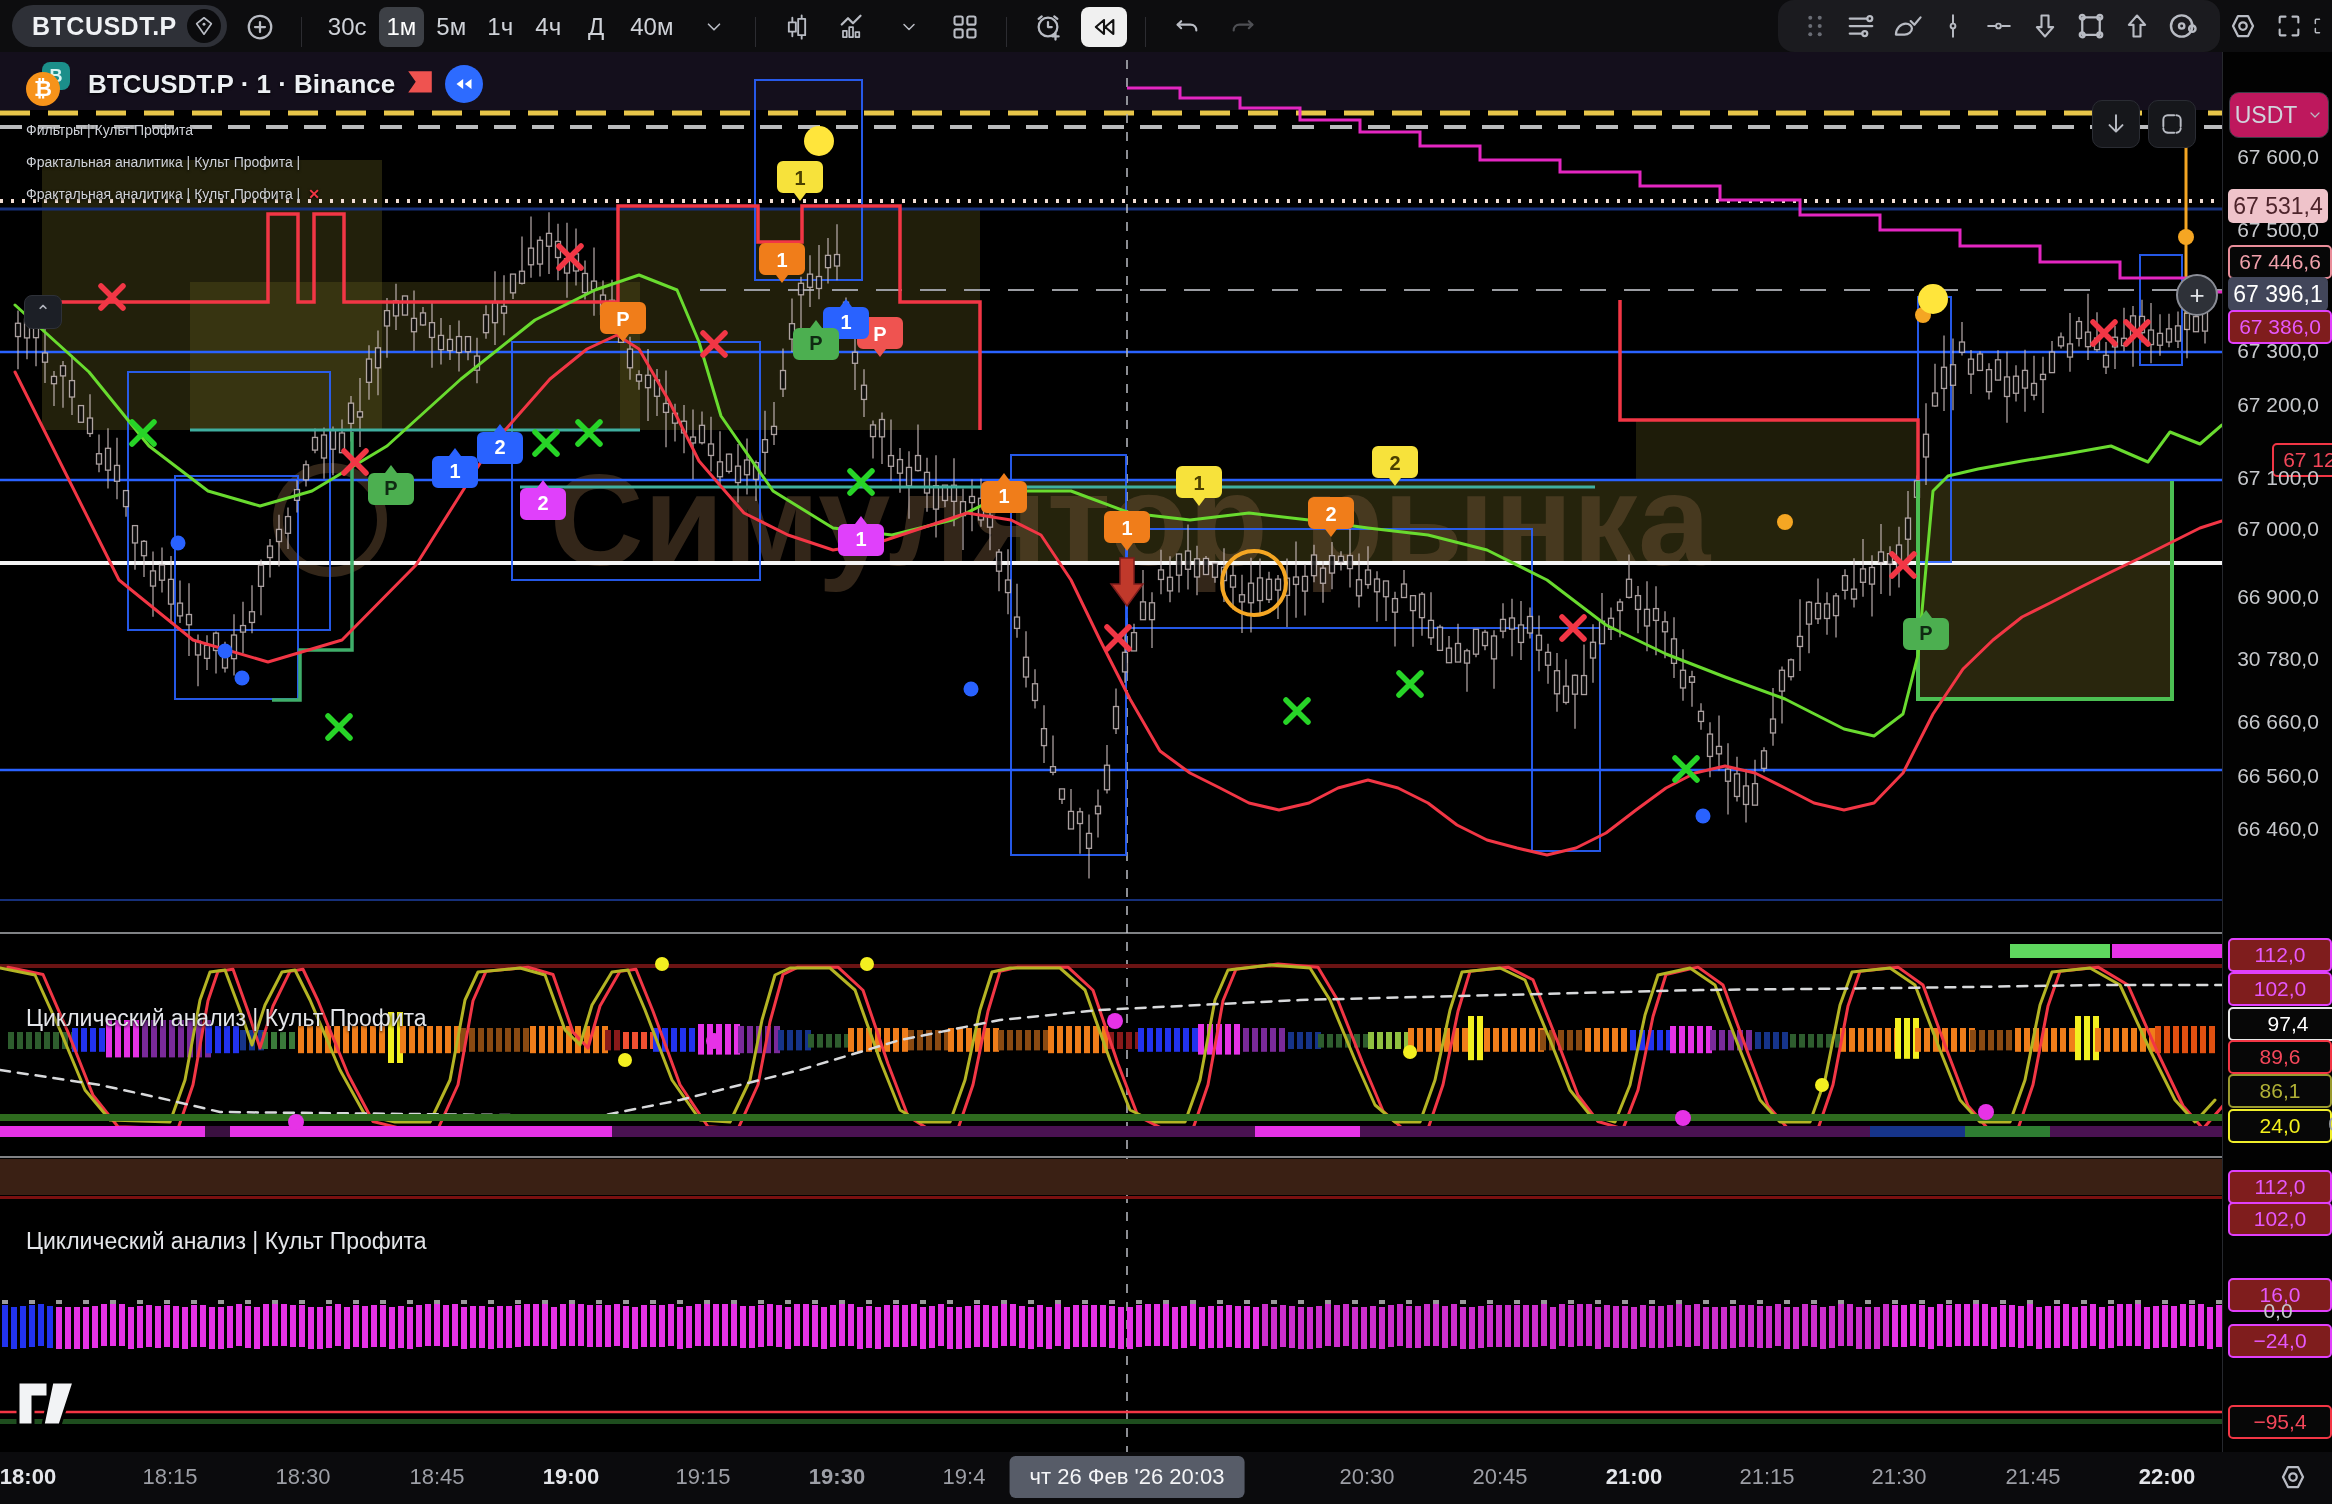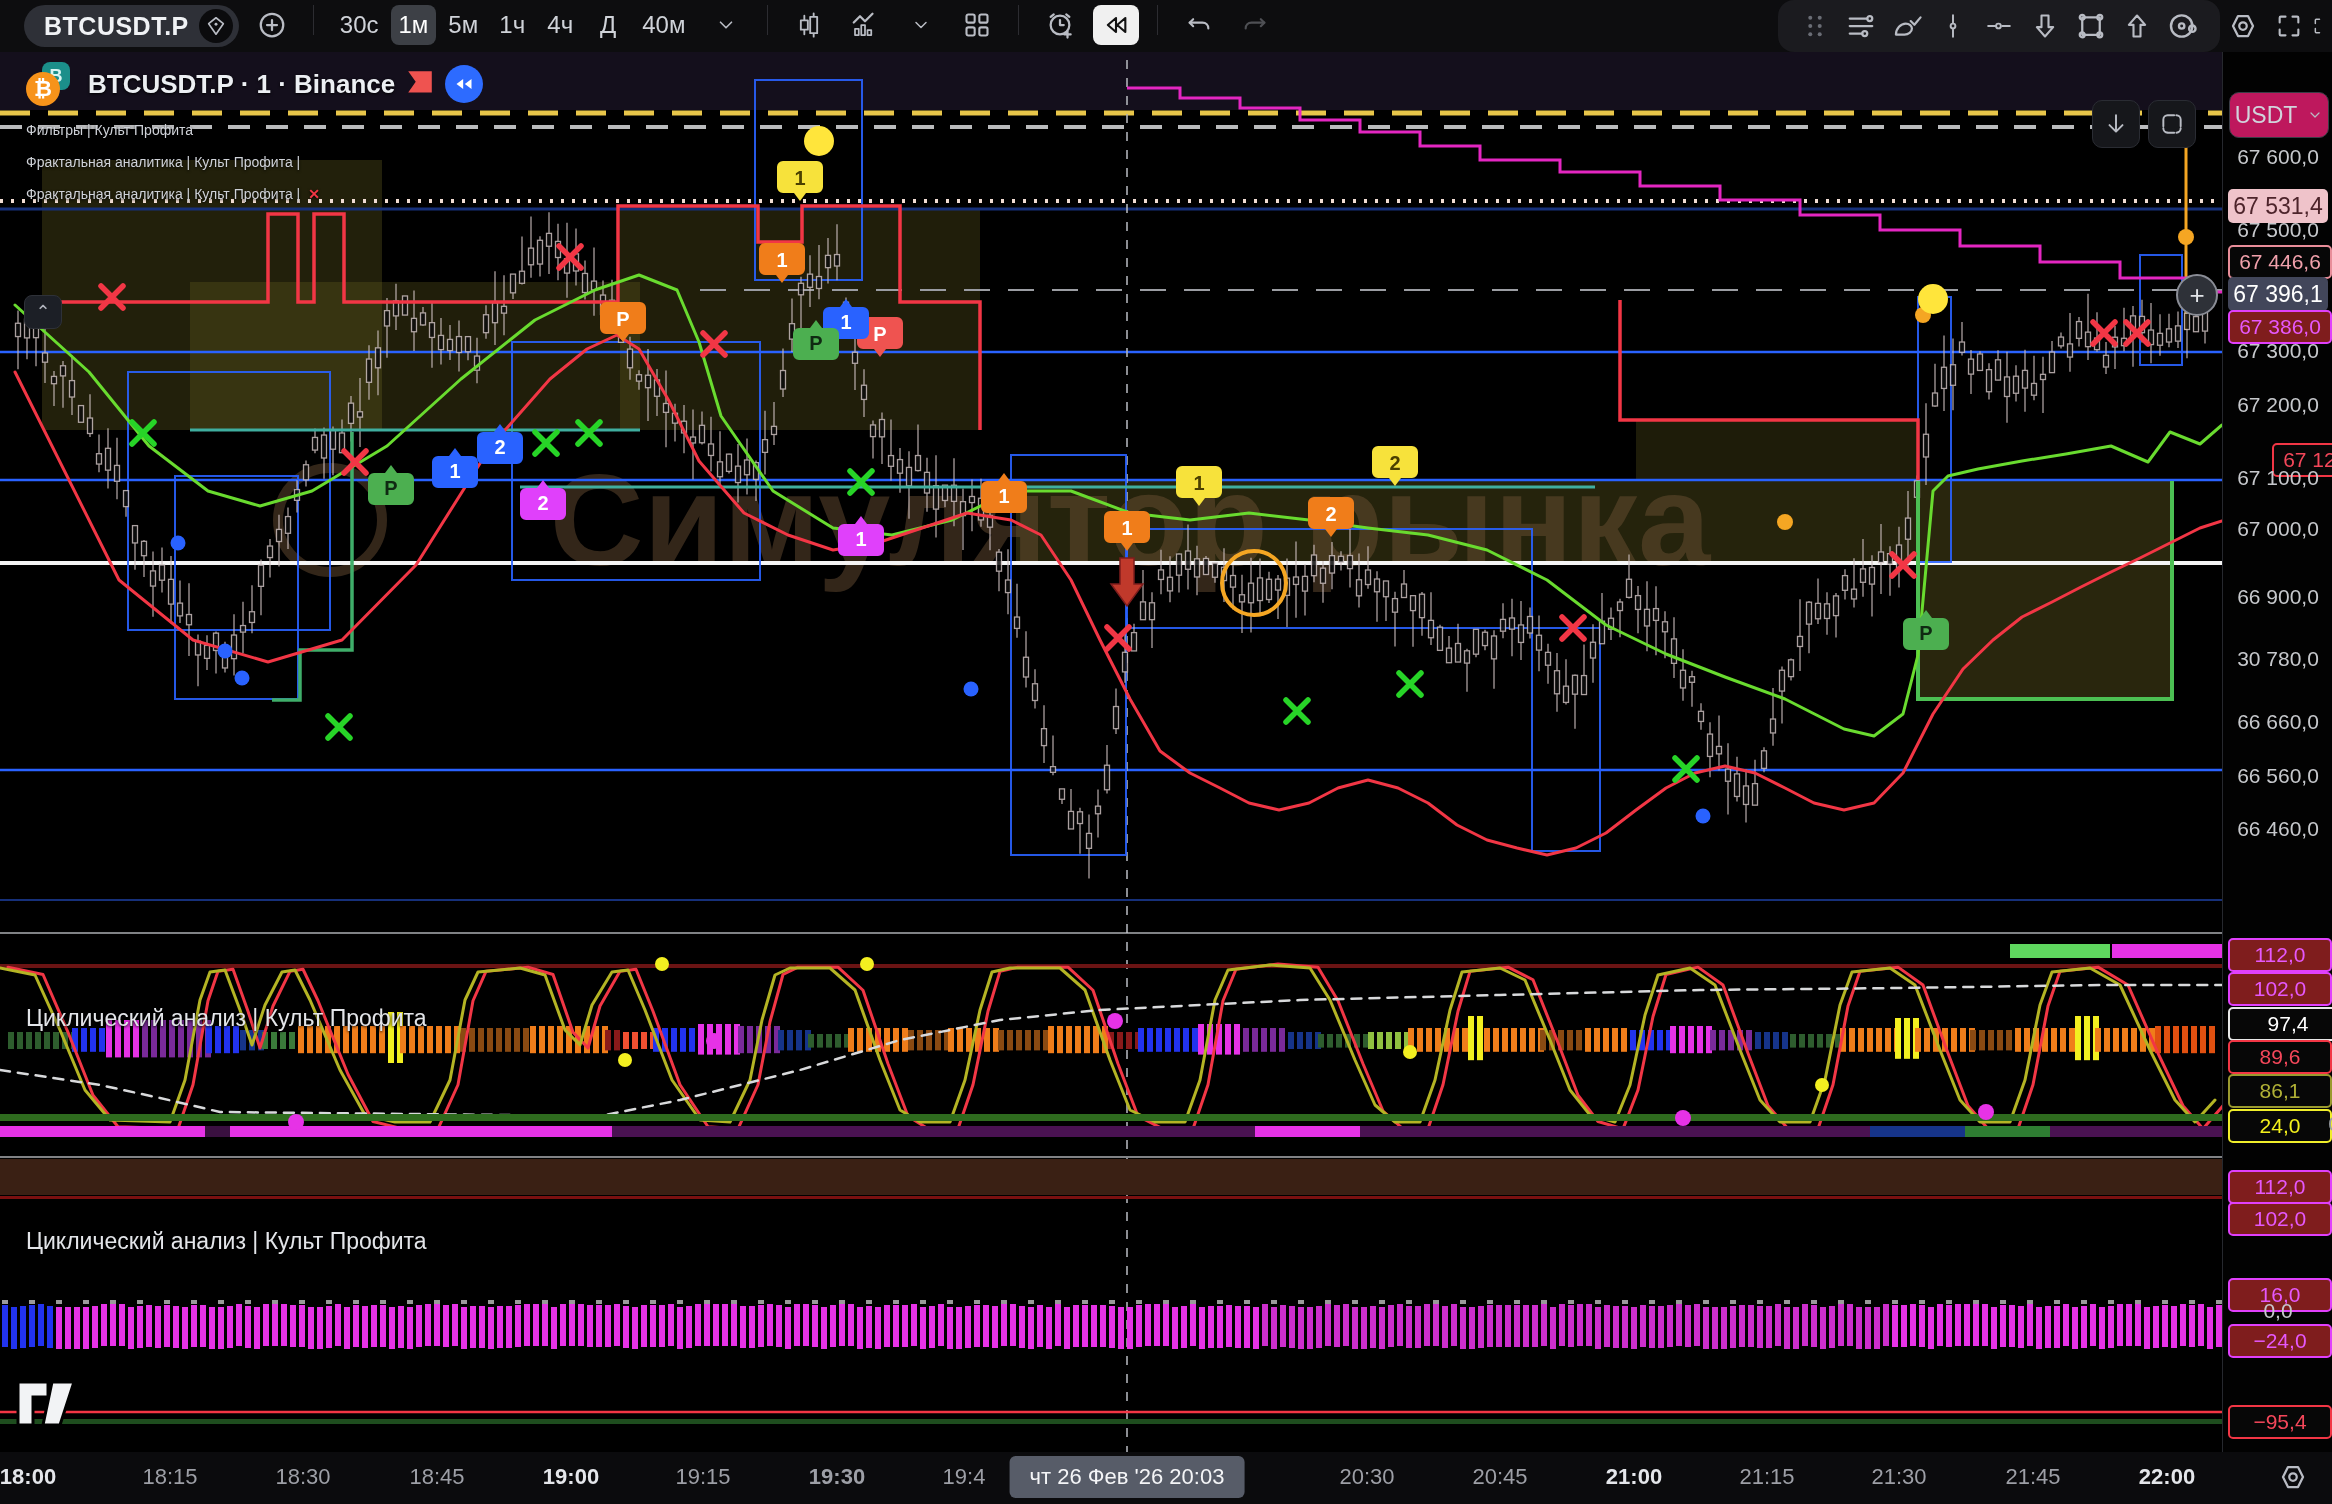--- a/index.html
+++ b/index.html
@@ -1,21 +1,21 @@
 <!DOCTYPE html>
 <html><head>
 <meta charset="utf-8">
 <style>
   html,body{margin:0;padding:0;background:#000;}
   .app{position:relative;width:2332px;height:1504px;background:#000;overflow:hidden;
        font-family:"Liberation Sans",sans-serif;color:#d1d4dc;}
   
   .toolbar{position:absolute;left:0;top:0;width:2332px;height:52px;background:#0d0d0f;
            display:flex;align-items:center;z-index:20;}
-  .tb-left{display:flex;align-items:flex-start;gap:10px;padding-left:24px;}
+  .tb-left{display:flex;align-items:flex-end;gap:10px;padding-left:12px;}
   .sep{width:1px;height:30px;background:#2c2c31;margin:0 8px;}
   .sym-pill{display:flex;align-items:center;gap:10px;background:#2e3037;border-radius:24px;
             height:42px;padding:0 6px 0 20px;}
   .sym-pill .sym{font-size:25px;font-weight:700;color:#f0f2f5;letter-spacing:.5px;}
   .circ-ico{width:34px;height:34px;border-radius:50%;background:#0b0b0d;display:flex;
             align-items:center;justify-content:center;}
   .tbtn{background:none;border:none;color:#cfd2d8;font-size:24px;font-family:"Liberation Sans",sans-serif;
         height:40px;min-width:44px;border-radius:8px;display:flex;align-items:center;justify-content:center;cursor:pointer;padding:0 8px;}
   .tbtn.active{background:#3d4046;color:#fff;}
   .ibtn{background:none;border:none;width:46px;height:40px;border-radius:8px;display:flex;

